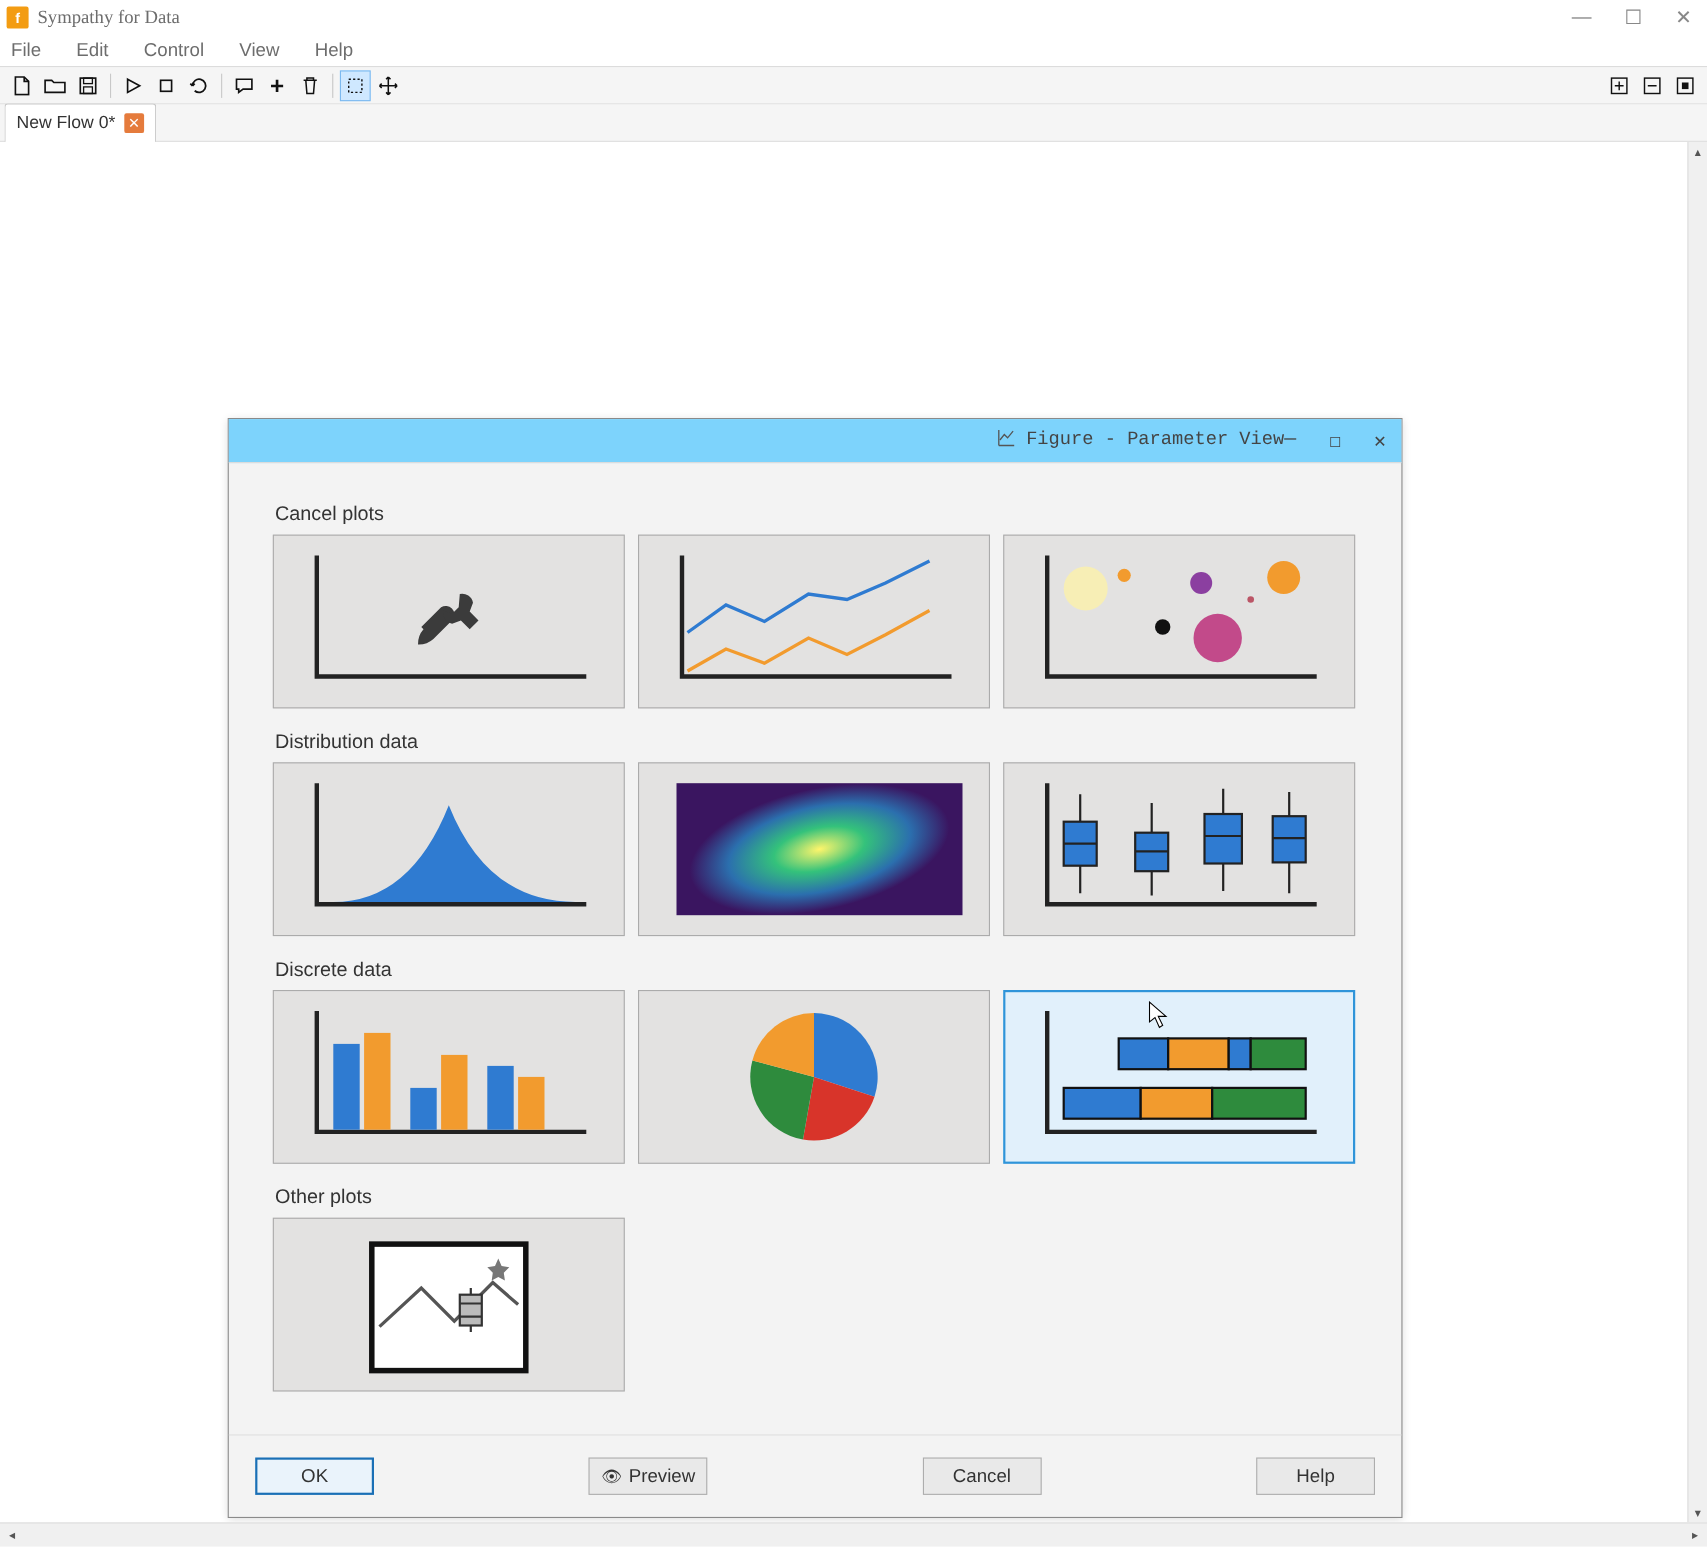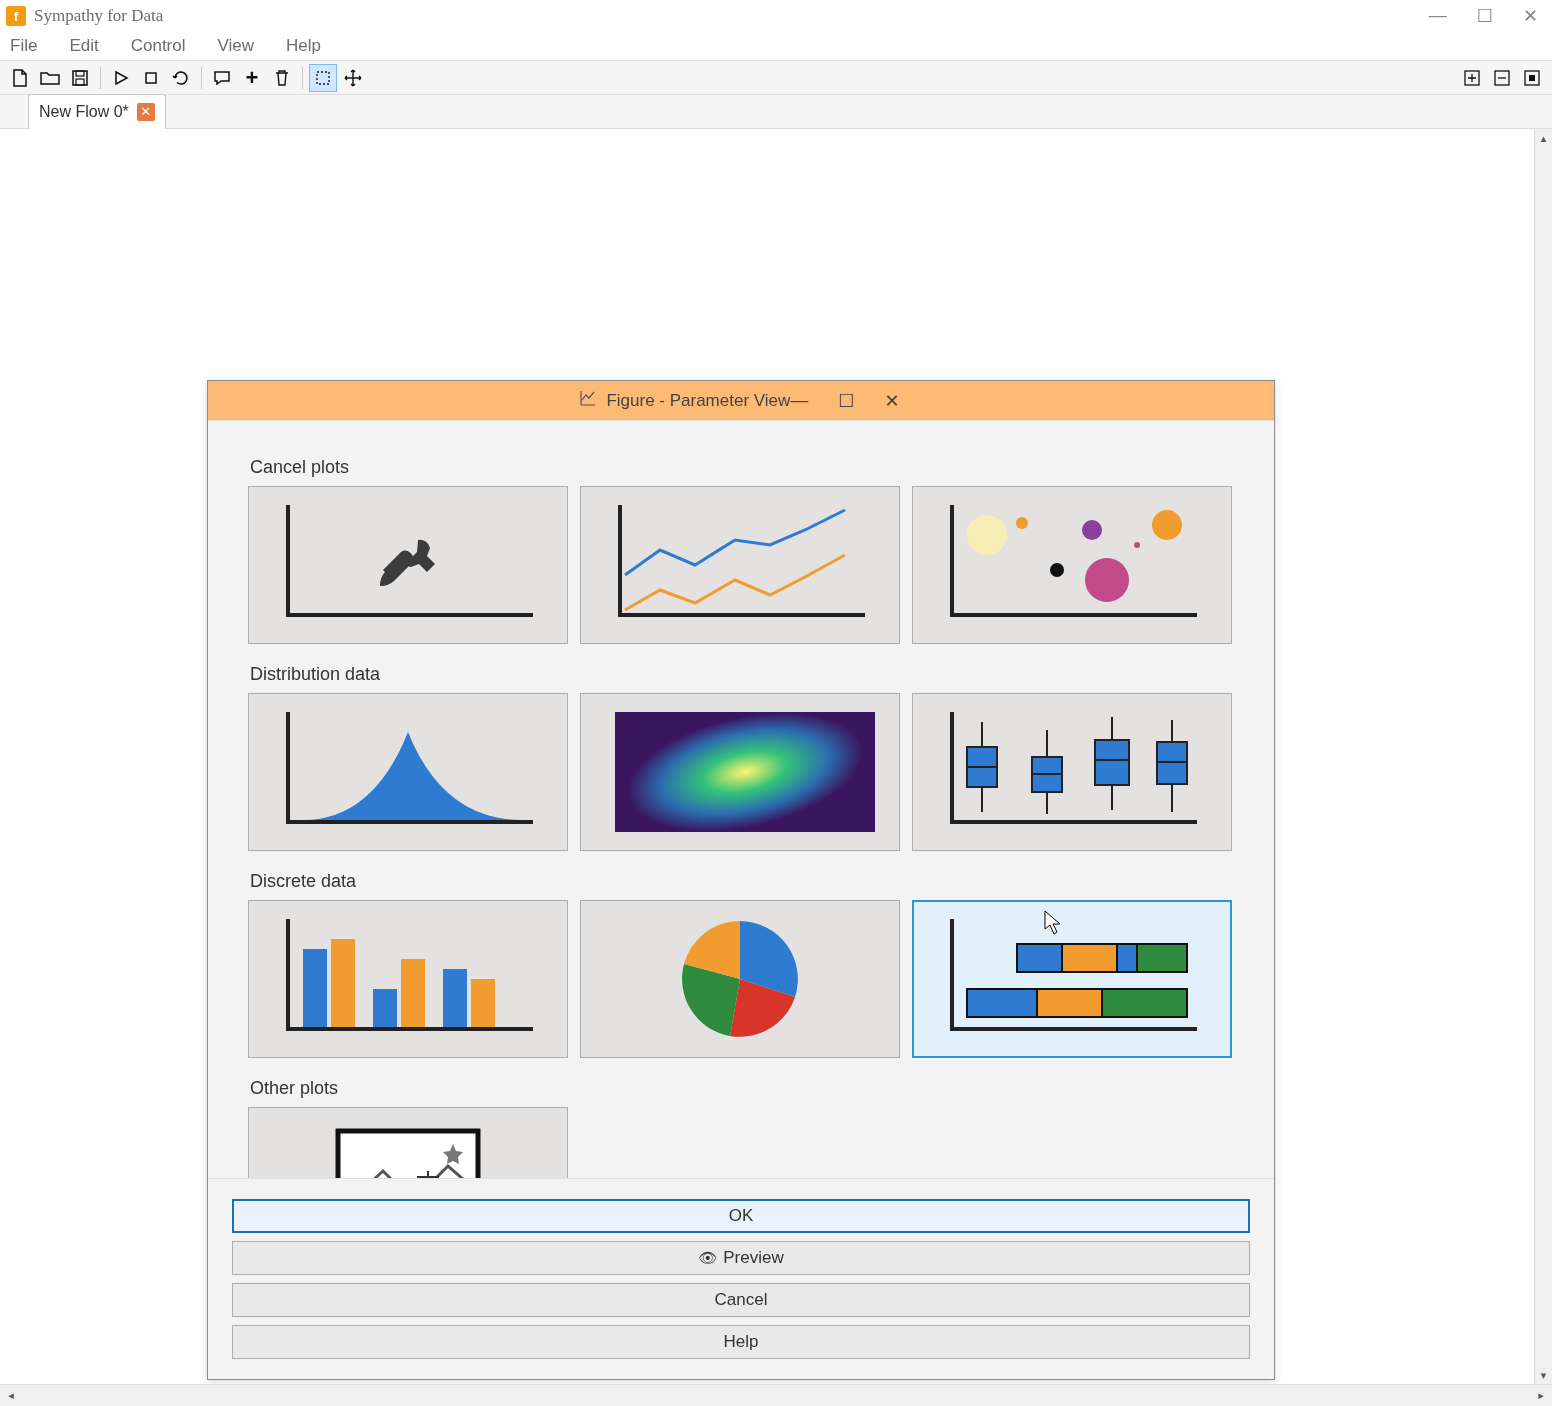--- a/index.html
+++ b/index.html
@@ -59,21 +59,20 @@
     background: #f5f5f5;
     border-bottom: 1px solid #dcdcdc;
     padding-left: 4px;
   }
   .tab {
     display: flex; align-items: center; gap: 8px;
     background: #fff; border: 1px solid #c8c8c8; border-bottom: none;
     padding: 8px 10px;
     border-radius: 3px 3px 0 0;
     font-size: 16px;
-    margin-left: 24px;
   }
   .tab-close {
     width: 18px; height: 18px; line-height: 18px; text-align: center;
     background: #e57b3c; color: #fff; font-size: 13px; border-radius: 2px;
   }
   
   .canvas {
     position: relative;
     height: calc(1406px - 32px - 28px - 35px - 34px - 22px);
     background: #fff;
@@ -103,24 +102,25 @@
   .dialog {
     position: absolute;
     left: 207px; top: 251px;
     width: 1068px; height: 1000px;
     background: #f3f3f3;
     border: 1px solid #8a8a8a;
     box-shadow: 0 2px 8px rgba(0,0,0,0.15);
     display: flex; flex-direction: column;
   }
   .dialog-titlebar {
-    height: 40px; display: flex; align-items: center; justify-content: center;
+    height: 40px; display: flex; align-items: center; justify-content: flex-end;
     padding: 0 6px 0 10px;
-    background: #fdba74;
+    background: #7dd3fc;
     border-bottom: 1px solid #dcdcdc;
+    font-family: Liberation Mono, monospace;
   }
   .dialog-titlebar .dleft { display: flex; align-items: center; gap: 8px; }
   .dialog-titlebar .dtitle { font-size: 17px; color: #444; }
   .dialog-wincontrols { display: flex; gap: 30px; font-size: 18px; color: #444; padding-right: 8px; }
   .dialog-body {
     flex: 1; padding: 16px 40px 0 40px;
     overflow: auto;
   }
   .section-label {
     font-size: 18px; color: #333; margin: 20px 0 8px 2px;
@@ -138,21 +138,20 @@
   }
   .plot-card.selected {
     background: #e1f0fb;
     border: 2px solid #2f94d9;
   }
   .plot-card svg { display: block; }
   .dialog-buttons {
     display: flex; gap: 8px; justify-content: space-between;
     padding: 20px 24px;
     border-top: 1px solid #e0e0e0;
-    flex-direction: column;
   }
   .dbtn {
     height: 34px; min-width: 108px;
     background: #e9e9e9; border: 1px solid #adadad;
     display: flex; align-items: center; justify-content: center; gap: 6px;
     font-size: 17px; color: #333;
     cursor: pointer;
   }
   .dbtn.primary {
     border: 2px solid #1a6fb5; background: #eaf3fb;

